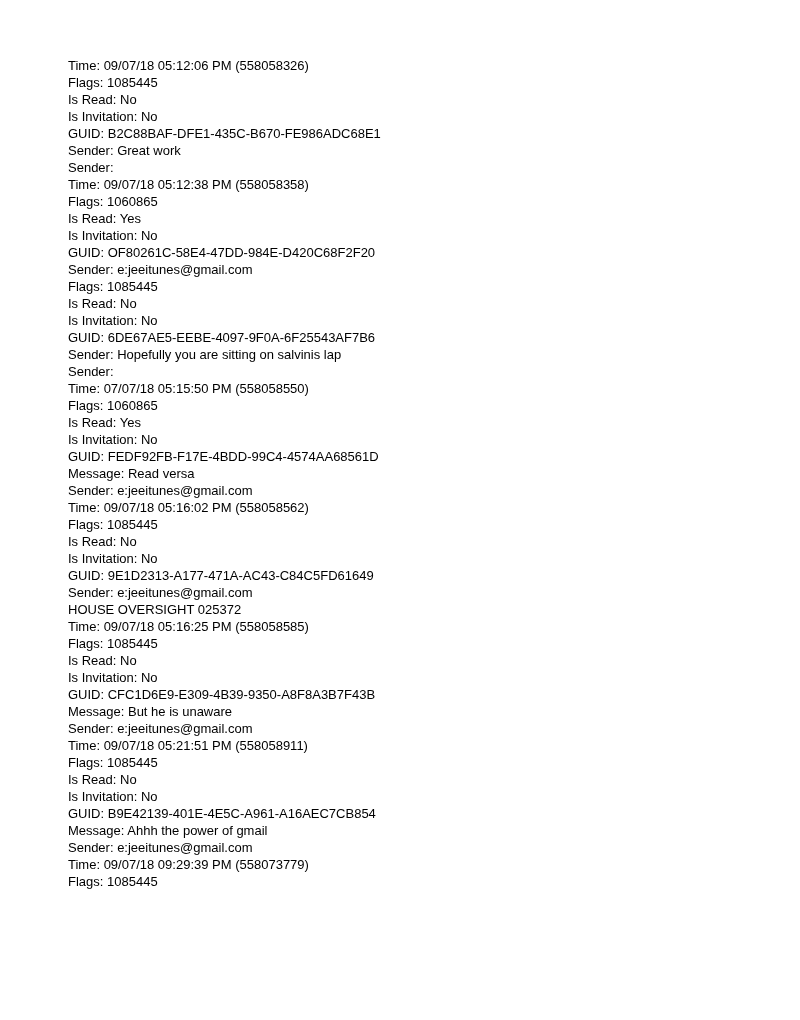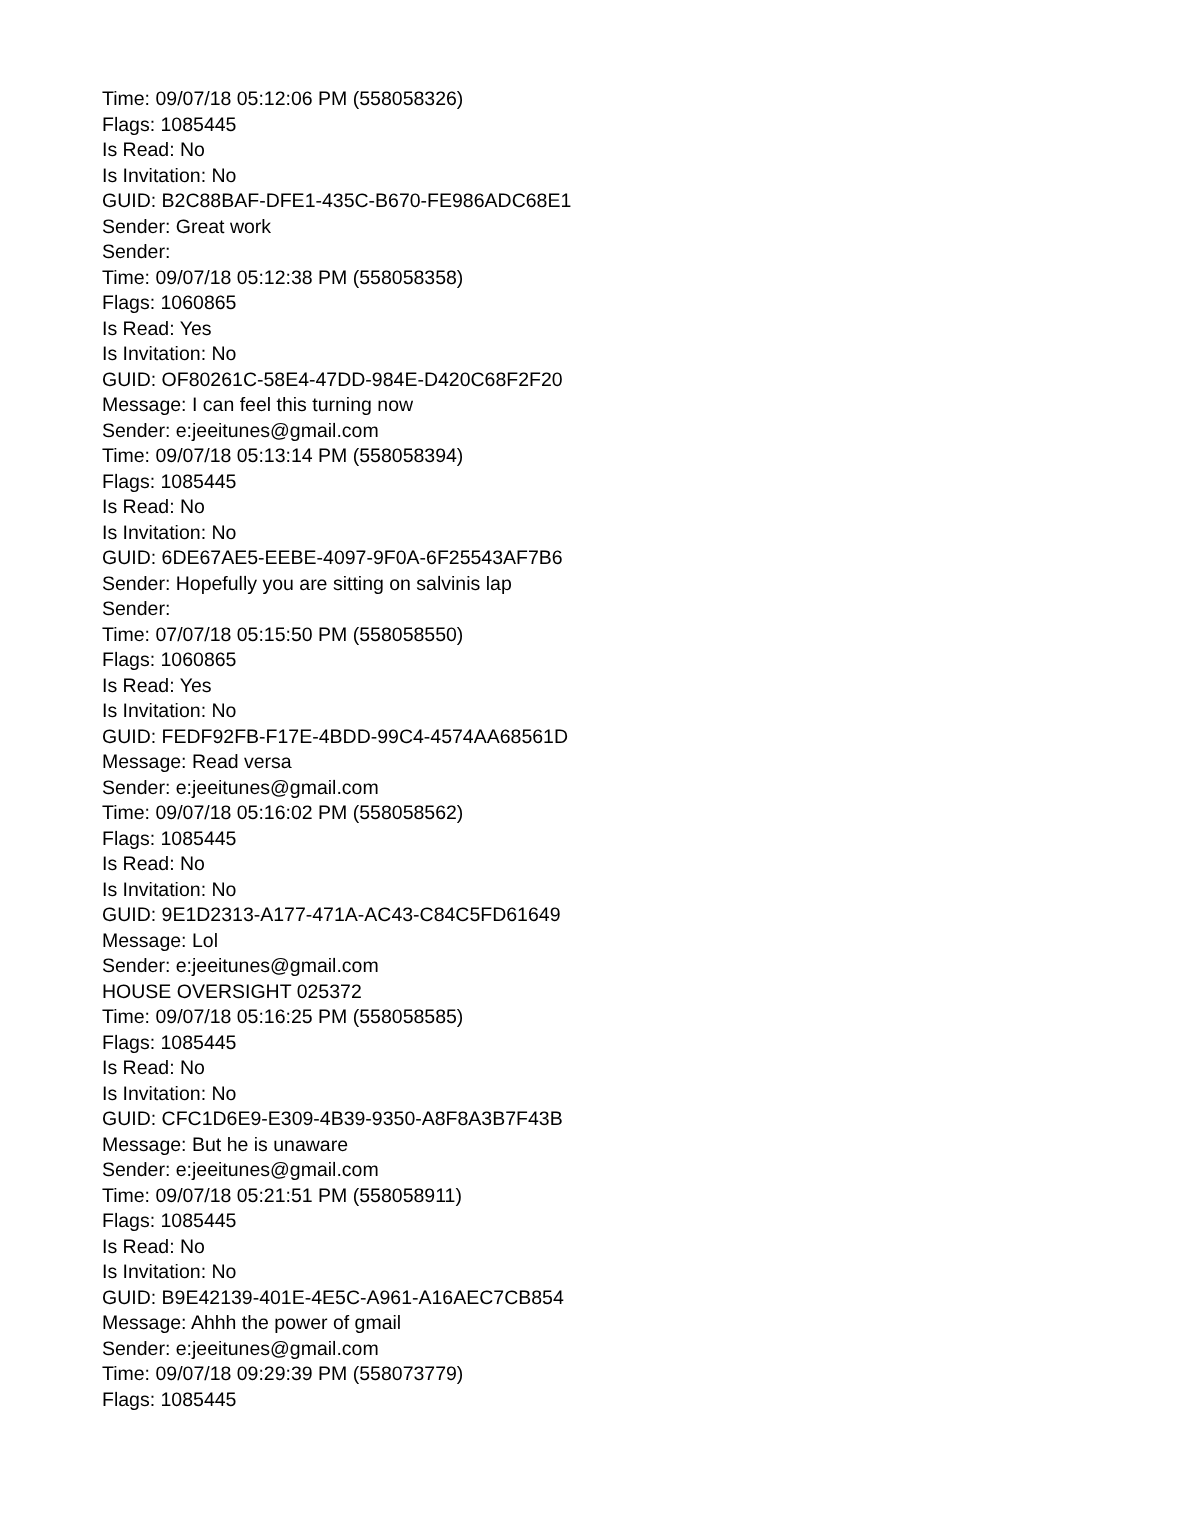--- a/index.html
+++ b/index.html
@@ -47,42 +47,39 @@
       <div class="line">Is Read: No</div>
       <div class="line">Is Invitation: No</div>
       <div class="line">GUID: B2C88BAF-DFE1-435C-B670-FE986ADC68E1</div>
       <div class="line">Sender: Great work</div>
       <div class="line">Sender:</div>
       <div class="line">Time: 09/07/18 05:12:38 PM (558058358)</div>
       <div class="line">Flags: 1060865</div>
       <div class="line">Is Read: Yes</div>
       <div class="line">Is Invitation: No</div>
       <div class="line">GUID: OF80261C-58E4-47DD-984E-D420C68F2F20</div>
-      <div class="line">Message: I can feel this turning now</div>
       <div class="line">Sender: e:jeeitunes@gmail.com</div>
-      <div class="line">Time: 09/07/18 05:13:14 PM (558058394)</div>
       <div class="line">Flags: 1085445</div>
       <div class="line">Is Read: No</div>
       <div class="line">Is Invitation: No</div>
       <div class="line">GUID: 6DE67AE5-EEBE-4097-9F0A-6F25543AF7B6</div>
       <div class="line">Sender: Hopefully you are sitting on salvinis lap</div>
       <div class="line">Sender:</div>
       <div class="line">Time: 07/07/18 05:15:50 PM (558058550)</div>
       <div class="line">Flags: 1060865</div>
       <div class="line">Is Read: Yes</div>
       <div class="line">Is Invitation: No</div>
       <div class="line">GUID: FEDF92FB-F17E-4BDD-99C4-4574AA68561D</div>
       <div class="line">Message: Read versa</div>
       <div class="line">Sender: e:jeeitunes@gmail.com</div>
       <div class="line">Time: 09/07/18 05:16:02 PM (558058562)</div>
       <div class="line">Flags: 1085445</div>
       <div class="line">Is Read: No</div>
       <div class="line">Is Invitation: No</div>
       <div class="line">GUID: 9E1D2313-A177-471A-AC43-C84C5FD61649</div>
-      <div class="line">Message: Lol</div>
       <div class="line">Sender: e:jeeitunes@gmail.com</div>
       <div class="line">HOUSE OVERSIGHT 025372</div>
       <div class="line">Time: 09/07/18 05:16:25 PM (558058585)</div>
       <div class="line">Flags: 1085445</div>
       <div class="line">Is Read: No</div>
       <div class="line">Is Invitation: No</div>
       <div class="line">GUID: CFC1D6E9-E309-4B39-9350-A8F8A3B7F43B</div>
       <div class="line">Message: But he is unaware</div>
       <div class="line">Sender: e:jeeitunes@gmail.com</div>
       <div class="line">Time: 09/07/18 05:21:51 PM (558058911)</div>

